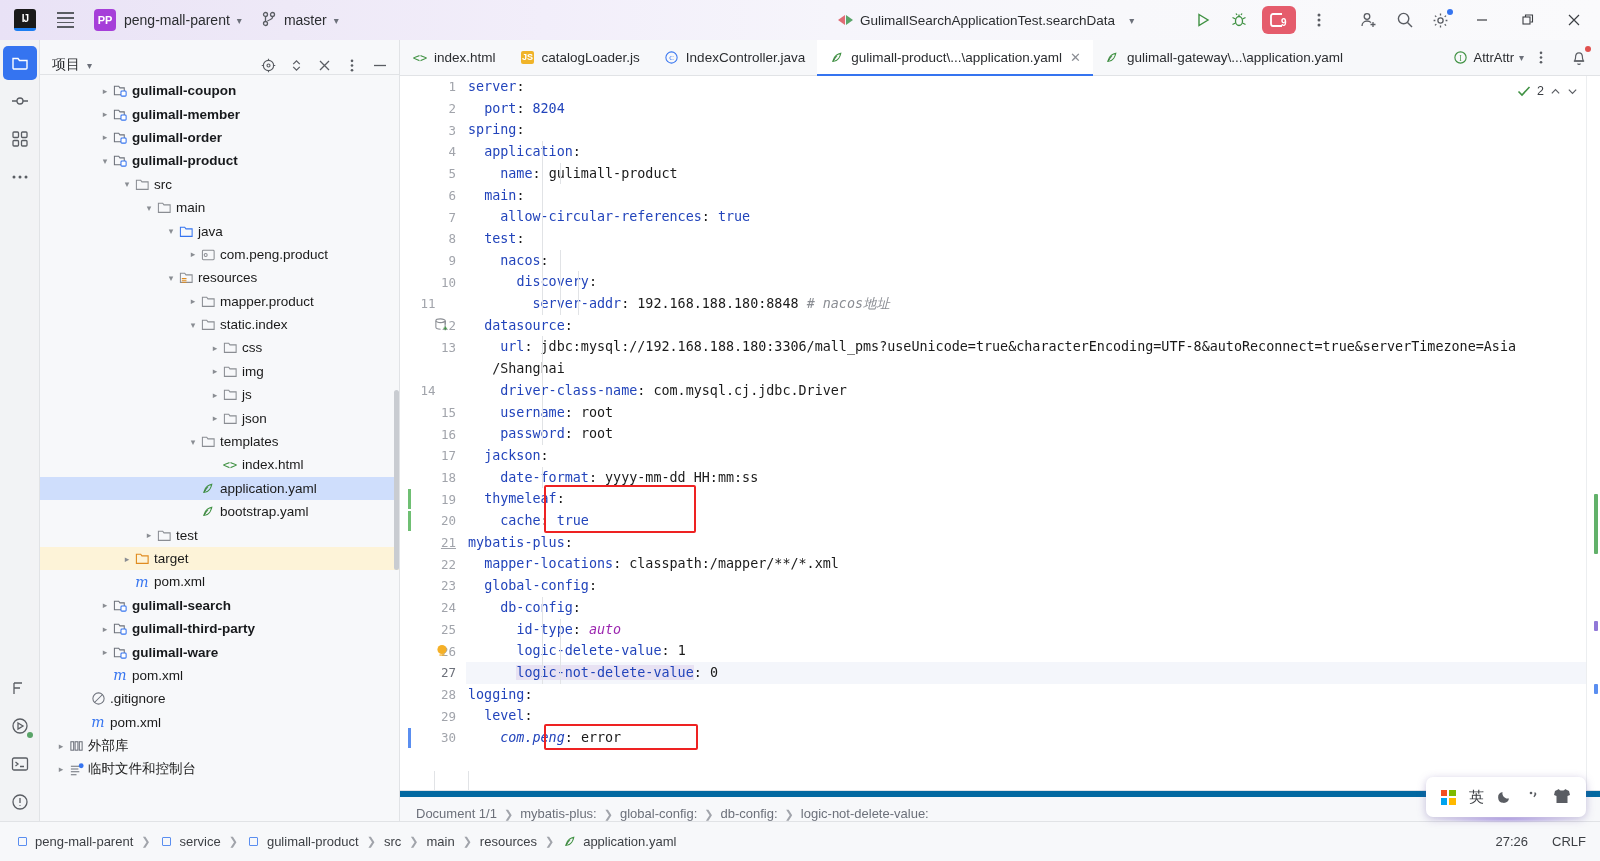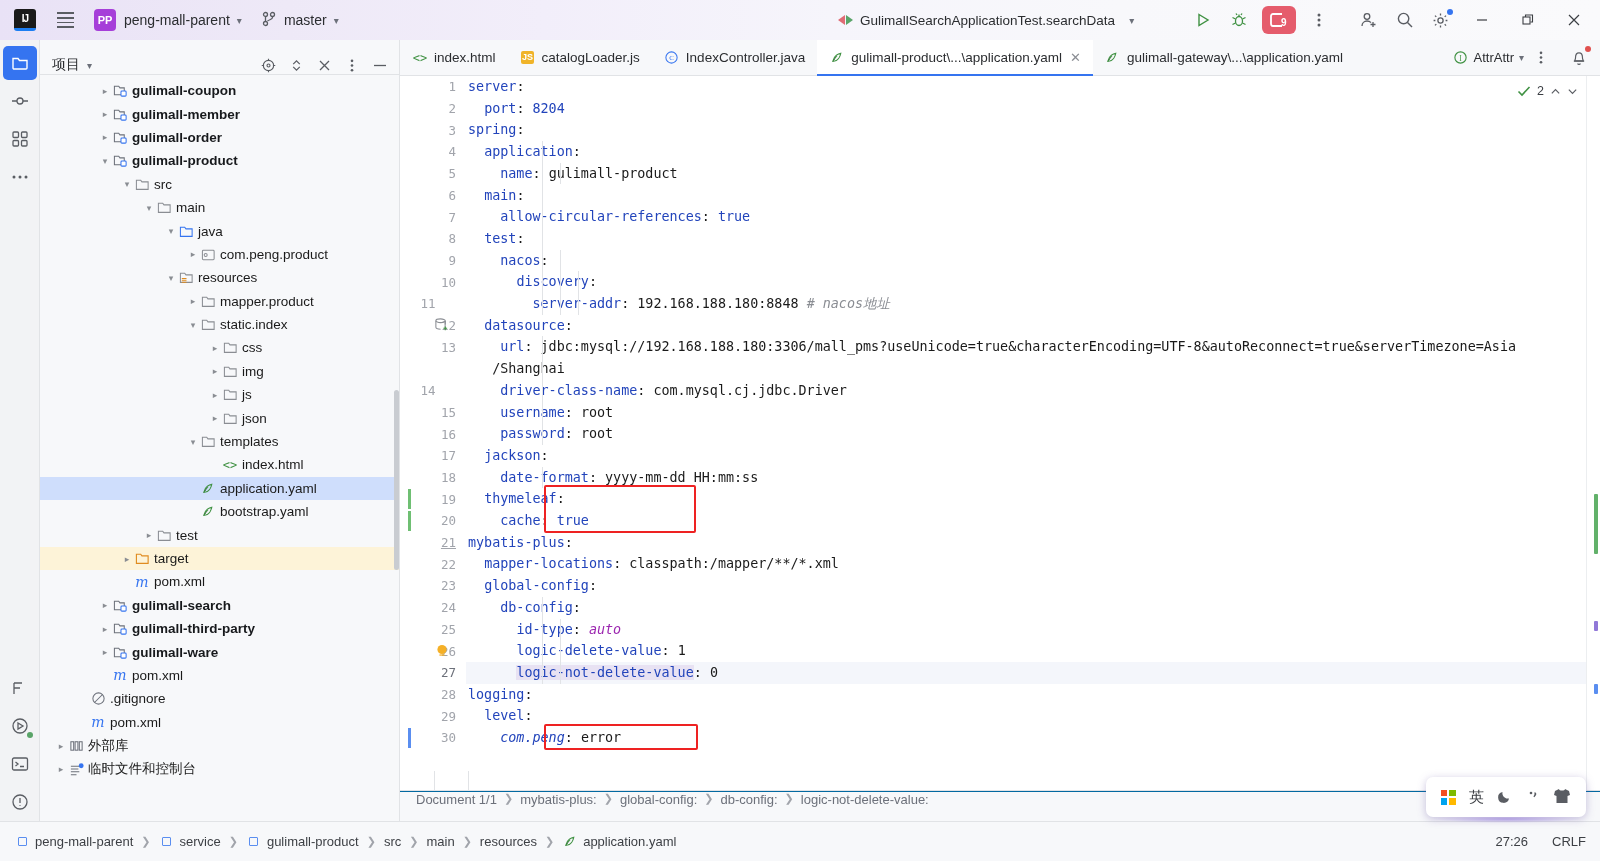--- a/index.html
+++ b/index.html
@@ -121,21 +121,21 @@
 
   
   .markrail { position:absolute; right:0; top:36px; bottom:70px; width:14px; background:#fff; border-left:1px solid #eceef0;}
   .mk { position:absolute; right:2px; width:4px; border-radius:1px; }
   .mk-green { background:#62b16a; }
   .mk-purple { background:#9178d8; }
   .mk-blue { background:#5a8ef0; }
 
   
   .bcrow { position:absolute; left:0; right:0; bottom:40px; height:30px; background:#f7f8fa;
-           border-top:1px solid #0369a1; display:flex; align-items:flex-start; padding-left:16px; gap:7px;
+           border-top:6px solid #0369a1; display:flex; align-items:flex-end; padding-left:16px; gap:7px;
            font-size:13px; color:#6c707a; }
   .bcsep { color:#a1a4ab; font-size:11px; }
   .hsplit { position:absolute; left:0; right:0; bottom:70px; height:1px; background:#e1e3e6; }
   .hdiv { position:absolute; bottom:70px; width:1px; height:20px; background:#e1e3e6; }
 
   
   .statusbar {
     position:absolute; left:0; bottom:0; width:1600px; height:40px; background:#f7f8fa;
     border-top:1px solid #e1e3e6; display:flex; align-items:center; padding:0 14px; font-size:13px; color:#3c3f44;
   }

